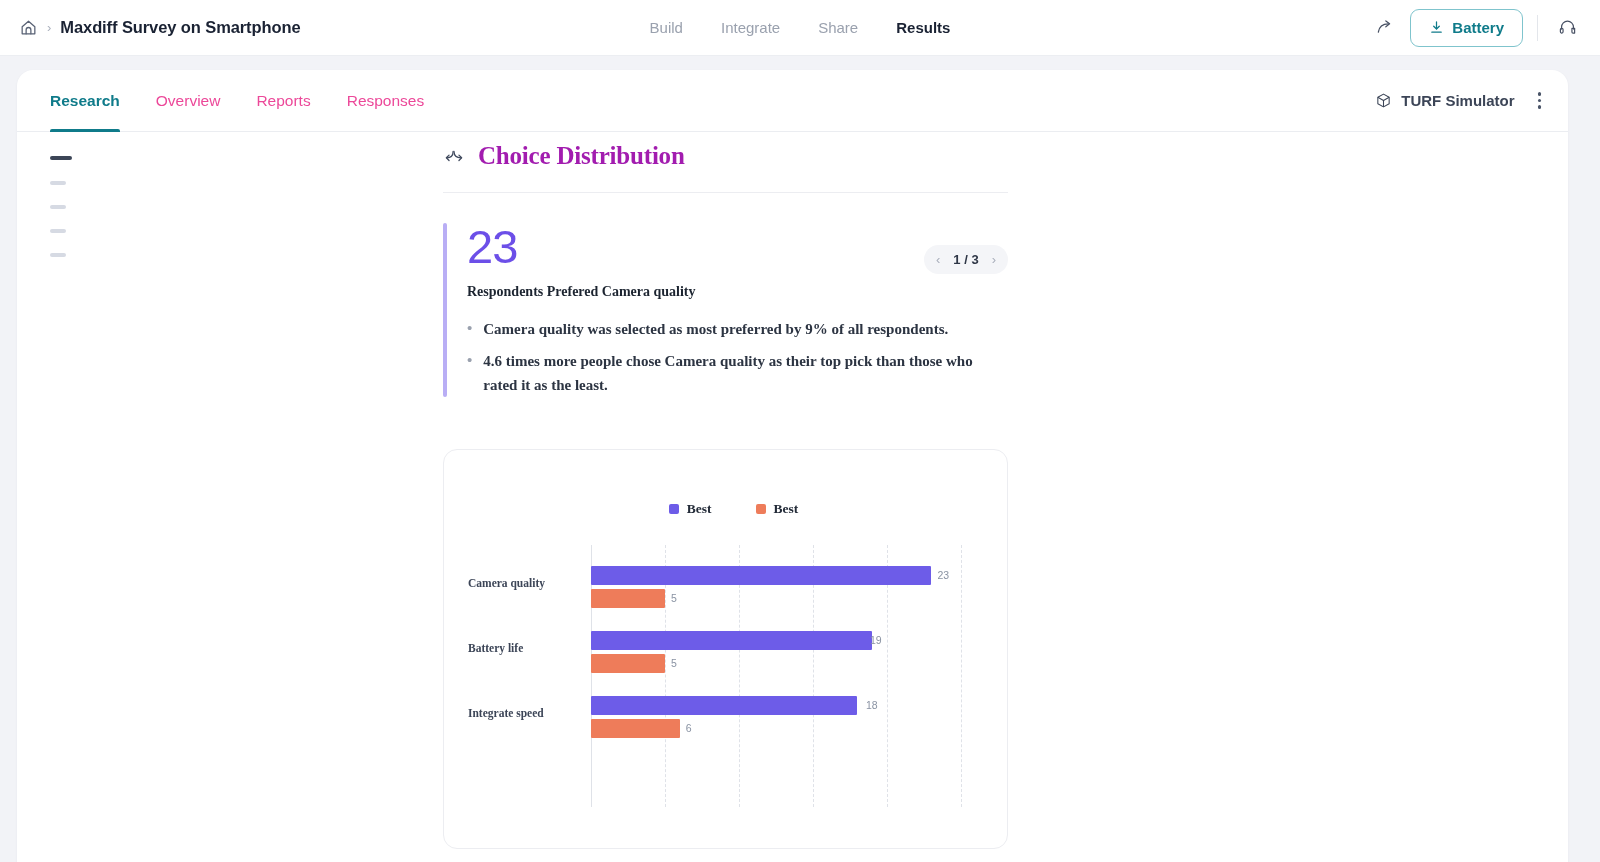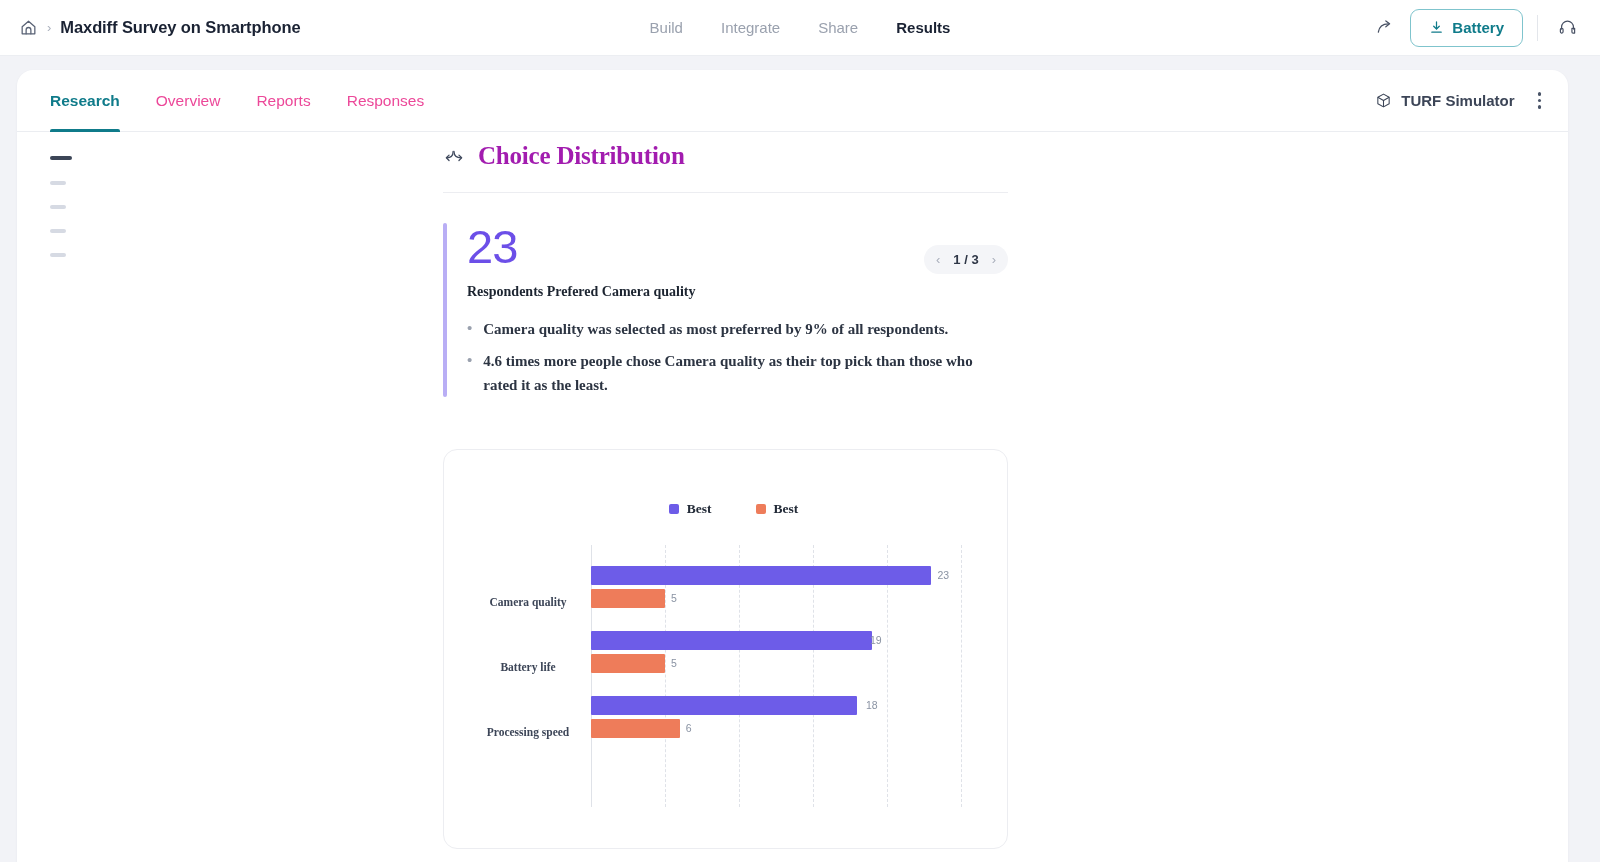--- a/index.html
+++ b/index.html
@@ -109,23 +109,23 @@
   .lglb { font-family: "Liberation Serif", serif; font-weight: 700; font-size: 13.5px; color: #232b38; }
 
   .plot { position: absolute; left: 0; top: 95px; width: 565px; height: 300px; }
   .grid { position: absolute; left: 147px; top: 0; width: 370px; height: 262px; }
   .gl { position: absolute; top: 0; bottom: 0; width: 0; border-left: 1px dashed #dfe2e8; }
   .axis { position: absolute; left: 147px; top: 0; height: 262px; width: 1px; background: #dfe2e8; }
 
   .rows { position: absolute; left: 0; top: 8px; width: 565px; }
   .row { position: relative; height: 65px; }
   .cat {
-    position: absolute; right: 421px; width: 120px; text-align: center;
+    position: absolute; right: 421px; width: 120px; text-align: left;
     font-family: "Liberation Serif", serif; font-weight: 700; font-size: 11.5px;
-    color: #3c4557; line-height: 1.15; top: 24px; margin-top: 19px;
+    color: #3c4557; line-height: 1.15; top: 24px;
   }
   .bar { position: absolute; left: 147px; height: 19px; border-radius: 1px; }
   .bar.best { top: 13px; background: #6d5ce8; }
   .bar.worst { top: 36px; background: #ee7c5a; }
   .bval { position: absolute; font-size: 10.5px; color: #8a93a3; }
   .bval.best { top: 16px; }
   .bval.worst { top: 39px; }
 </style>
 </head>
 <body>
@@ -287,21 +287,21 @@
               <div class="bval worst" style="left: 227px;">5</div>
             </div>
             <div class="row">
               <div class="cat">Battery life</div>
               <div class="bar best" style="width: 281.2px; background: rgb(109, 92, 232);"></div>
               <div class="bval best" style="left: 426px;">19</div>
               <div class="bar worst" style="width: 74px; background: rgb(238, 124, 90);"></div>
               <div class="bval worst" style="left: 227px;">5</div>
             </div>
             <div class="row">
-              <div class="cat">Processing speed</div>
+              <div class="cat">Integrate speed</div>
               <div class="bar best" style="width: 266.4px; background: rgb(109, 92, 232);"></div>
               <div class="bval best" style="left: 415px; margin-left: 7px;">18</div>
               <div class="bar worst" style="width: 88.8px; background: rgb(238, 124, 90);"></div>
               <div class="bval worst" style="left: 241.8px;">6</div>
             </div>
             <div class="row"></div>
           </div>
       </div>
     </div>
 

